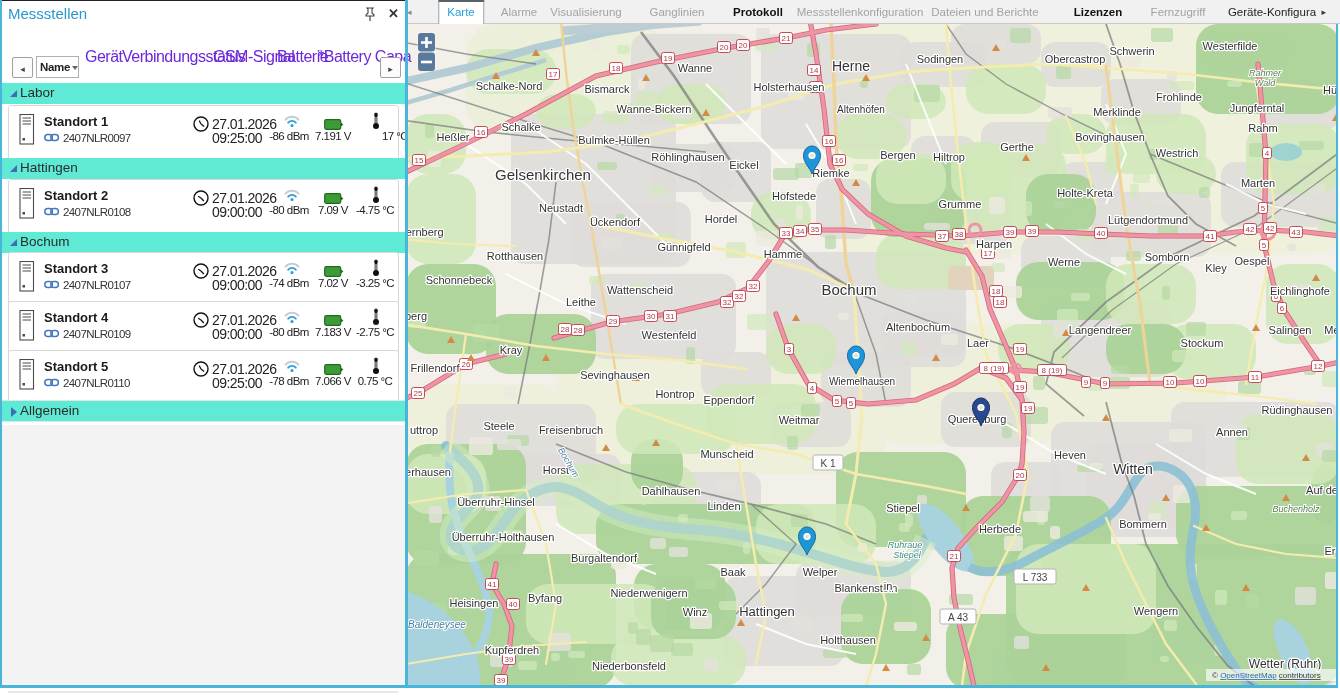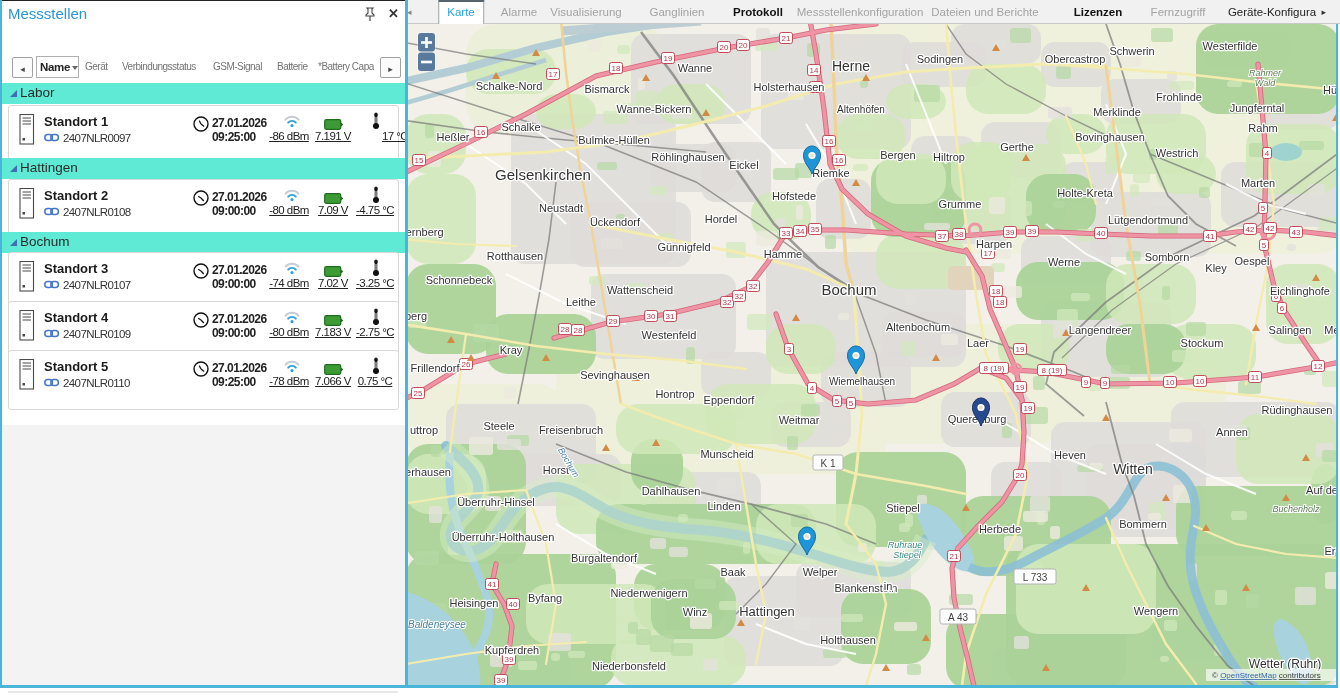--- a/index.html
+++ b/index.html
@@ -11,31 +11,31 @@
 .shadow { position:absolute; left:8px; top:691px; width:390px; height:2px; background:#e8e8e8; }
 .panel { position:absolute; left:2px; top:0; width:403px; height:686px; background:#f3f3f3; border-top:1px solid #222; }
 .ptitle { position:absolute; left:6px; top:4px; font-size:15px; color:#2a96d0; }
 .pinic { position:absolute; left:362px; top:6px; }
 .closex { position:absolute; left:386px; top:5px; font-size:13px; color:#333; font-weight:bold; }
 .search { position:absolute; left:8px; top:30px; width:390px; height:19px; background:#fff; border:1px solid #cfcfcf; color:#c3c3c3; font-size:13px; line-height:18px; padding-left:5px; }
 .tbtn { position:absolute; top:56px; width:21px; height:21px; border:1px solid #a0a0a0; background:#fbfbfb; border-radius:2px; text-align:center; }
 .arr { font-size:9px; color:#444; line-height:20px; }
 .namebtn { position:absolute; left:34px; top:55px; width:43px; white-space:nowrap; height:22px; border:1px solid #b0b0b0; background:#fff; font-size:11.5px; color:#222; font-weight:bold; letter-spacing:-0.3px; line-height:21px; padding-left:3px; }
 .dtri { display:inline-block; width:0; height:0; border-left:3.5px solid transparent; border-right:3.5px solid transparent; border-top:4.5px solid #666; margin-left:2px; vertical-align:middle; }
-.col { position:absolute; top:60px; font-size:10px; color:#737373; white-space:nowrap; letter-spacing:-0.5px; }
+.col { position:absolute; top:47px; font-size:16px; color:#6d28d9; white-space:nowrap; letter-spacing:-0.5px; }
 .listbg { position:absolute; left:0; top:0; width:403px; height:424px; background:#fff; }
 .ghead { position:absolute; left:0; width:403px; height:21px; background:#5eead4; }
 .gname { position:absolute; left:18px; top:2px; font-size:13.5px; color:#2b2b2b; }
 .trie { position:absolute; left:8px; top:7px; width:0; height:0; border-left:7px solid transparent; border-bottom:7px solid #3f6eb5; }
 .tric { position:absolute; left:9px; top:6px; width:0; height:0; border-top:5px solid transparent; border-bottom:5px solid transparent; border-left:6px solid #3f6eb5; }
 .card { position:absolute; left:6px; width:391px; height:60px; background:#fff; border:1px solid #d8d8d8; border-radius:3px; }
 .ct { position:absolute; font-size:13px; font-weight:bold; color:#1a1a1a; }
 .cs { position:absolute; font-size:11.5px; letter-spacing:-0.6px; color:#333; }
-.cv { position:absolute; font-size:12px; color:#222; letter-spacing:-0.55px;font-weight:bold; }
-.cvc { position:absolute; font-size:11.5px; color:#222; text-align:center; letter-spacing:-0.55px;text-decoration:underline; }
+.cv { position:absolute; font-size:14px; color:#222; letter-spacing:-0.55px; }
+.cvc { position:absolute; font-size:11.5px; color:#222; text-align:center; letter-spacing:-0.55px; }
 .tabbar { position:absolute; left:406px; top:0; width:934px; height:24px; background:#f1f1f1; border-bottom:1px solid #c8c8c8; }
 .tab { position:absolute; top:0; height:24px; line-height:24px; font-size:11.5px; transform:translateX(-50%); padding:0 8px; white-space:nowrap; }
 .tab.active { background:#fff; color:#28a0dc; border-top:2px solid #56626c; border-left:1px solid #9aa0a5; border-right:1px solid #9aa0a5; line-height:21px; }
 .tab.gray { color:#a3a3a3;text-align:right; }
 .tab.dark { color:#111; font-weight:bold; }
 .tab.dark2 { color:#222; }
 .tabarrL { position:absolute; left:1px; top:0; font-size:9px; color:#888; line-height:24px; }
 .tabarrR { position:absolute; right:14px; top:0; font-size:9px; color:#333; line-height:24px; }
 .map { position:absolute; left:406px; top:24px; width:931px; height:661px; overflow:hidden; }
 </style></head>
@@ -961,18 +961,22 @@
         </svg>
 <div class="cvc" style="left:299px;top:24px;width:50px">7.066 V</div>
 <svg style="position:absolute;left:362px;top:6px" width="10" height="18" viewBox="0 0 10 18">
 <line x1="5" y1="2.4" x2="5" y2="12" stroke="#111" stroke-width="2.6" stroke-linecap="round"></line>
 <line x1="5" y1="5" x2="5" y2="12" stroke="#fff" stroke-width="0.9"></line>
 <circle cx="5" cy="14" r="3" fill="#111"></circle>
           <circle cx="5" cy="2.6" r="1.6" fill="none" stroke="#111" stroke-width="0.8"></circle>
         </svg>
 <div class="cvc" style="left:340px;top:24px;width:52px">0.75 °C</div>
 </div>
+ <div class="ghead" style="top:399px;border-top:1px solid #e4e4e4;border-bottom:1px solid #e4e4e4;height:22px;">
+        <span class="tric"></span>
+        <span class="gname">Allgemein</span>
+      </div>
 </div>
 <div class="cyL"></div>
     <div class="cyR"></div>
     <div class="cyB"></div>
     <div class="cyM"></div>
 <div class="shadow"></div>
 </div>
 </body></html>

